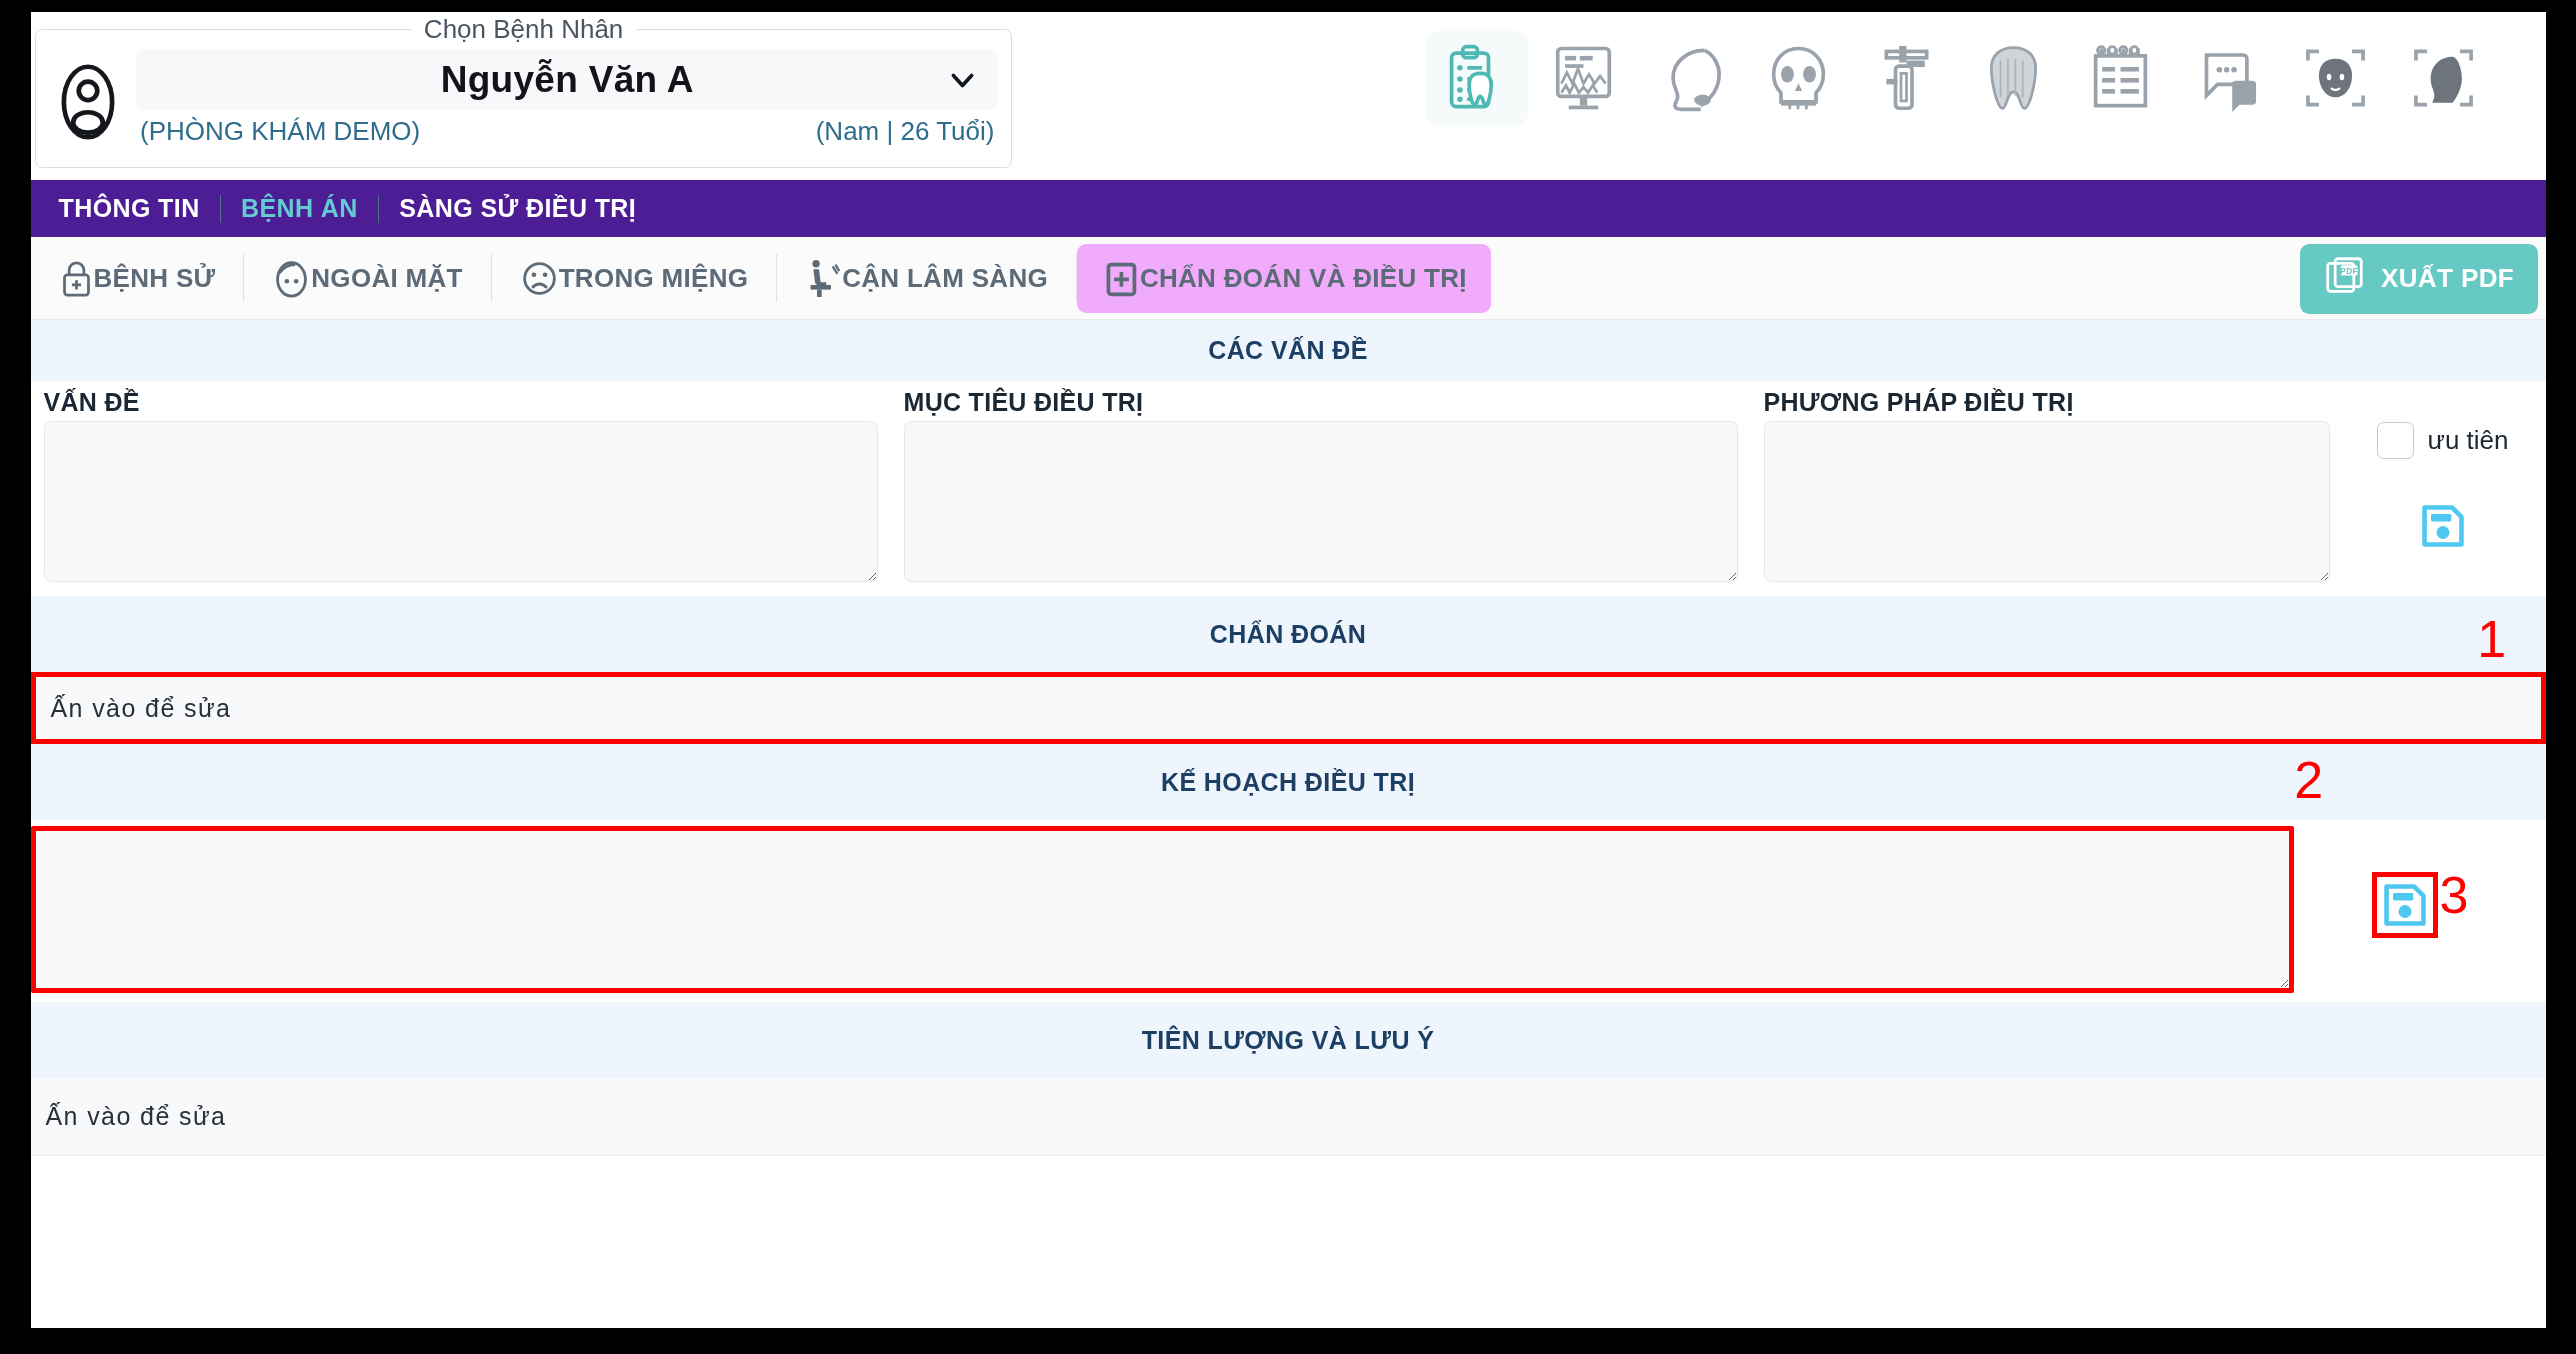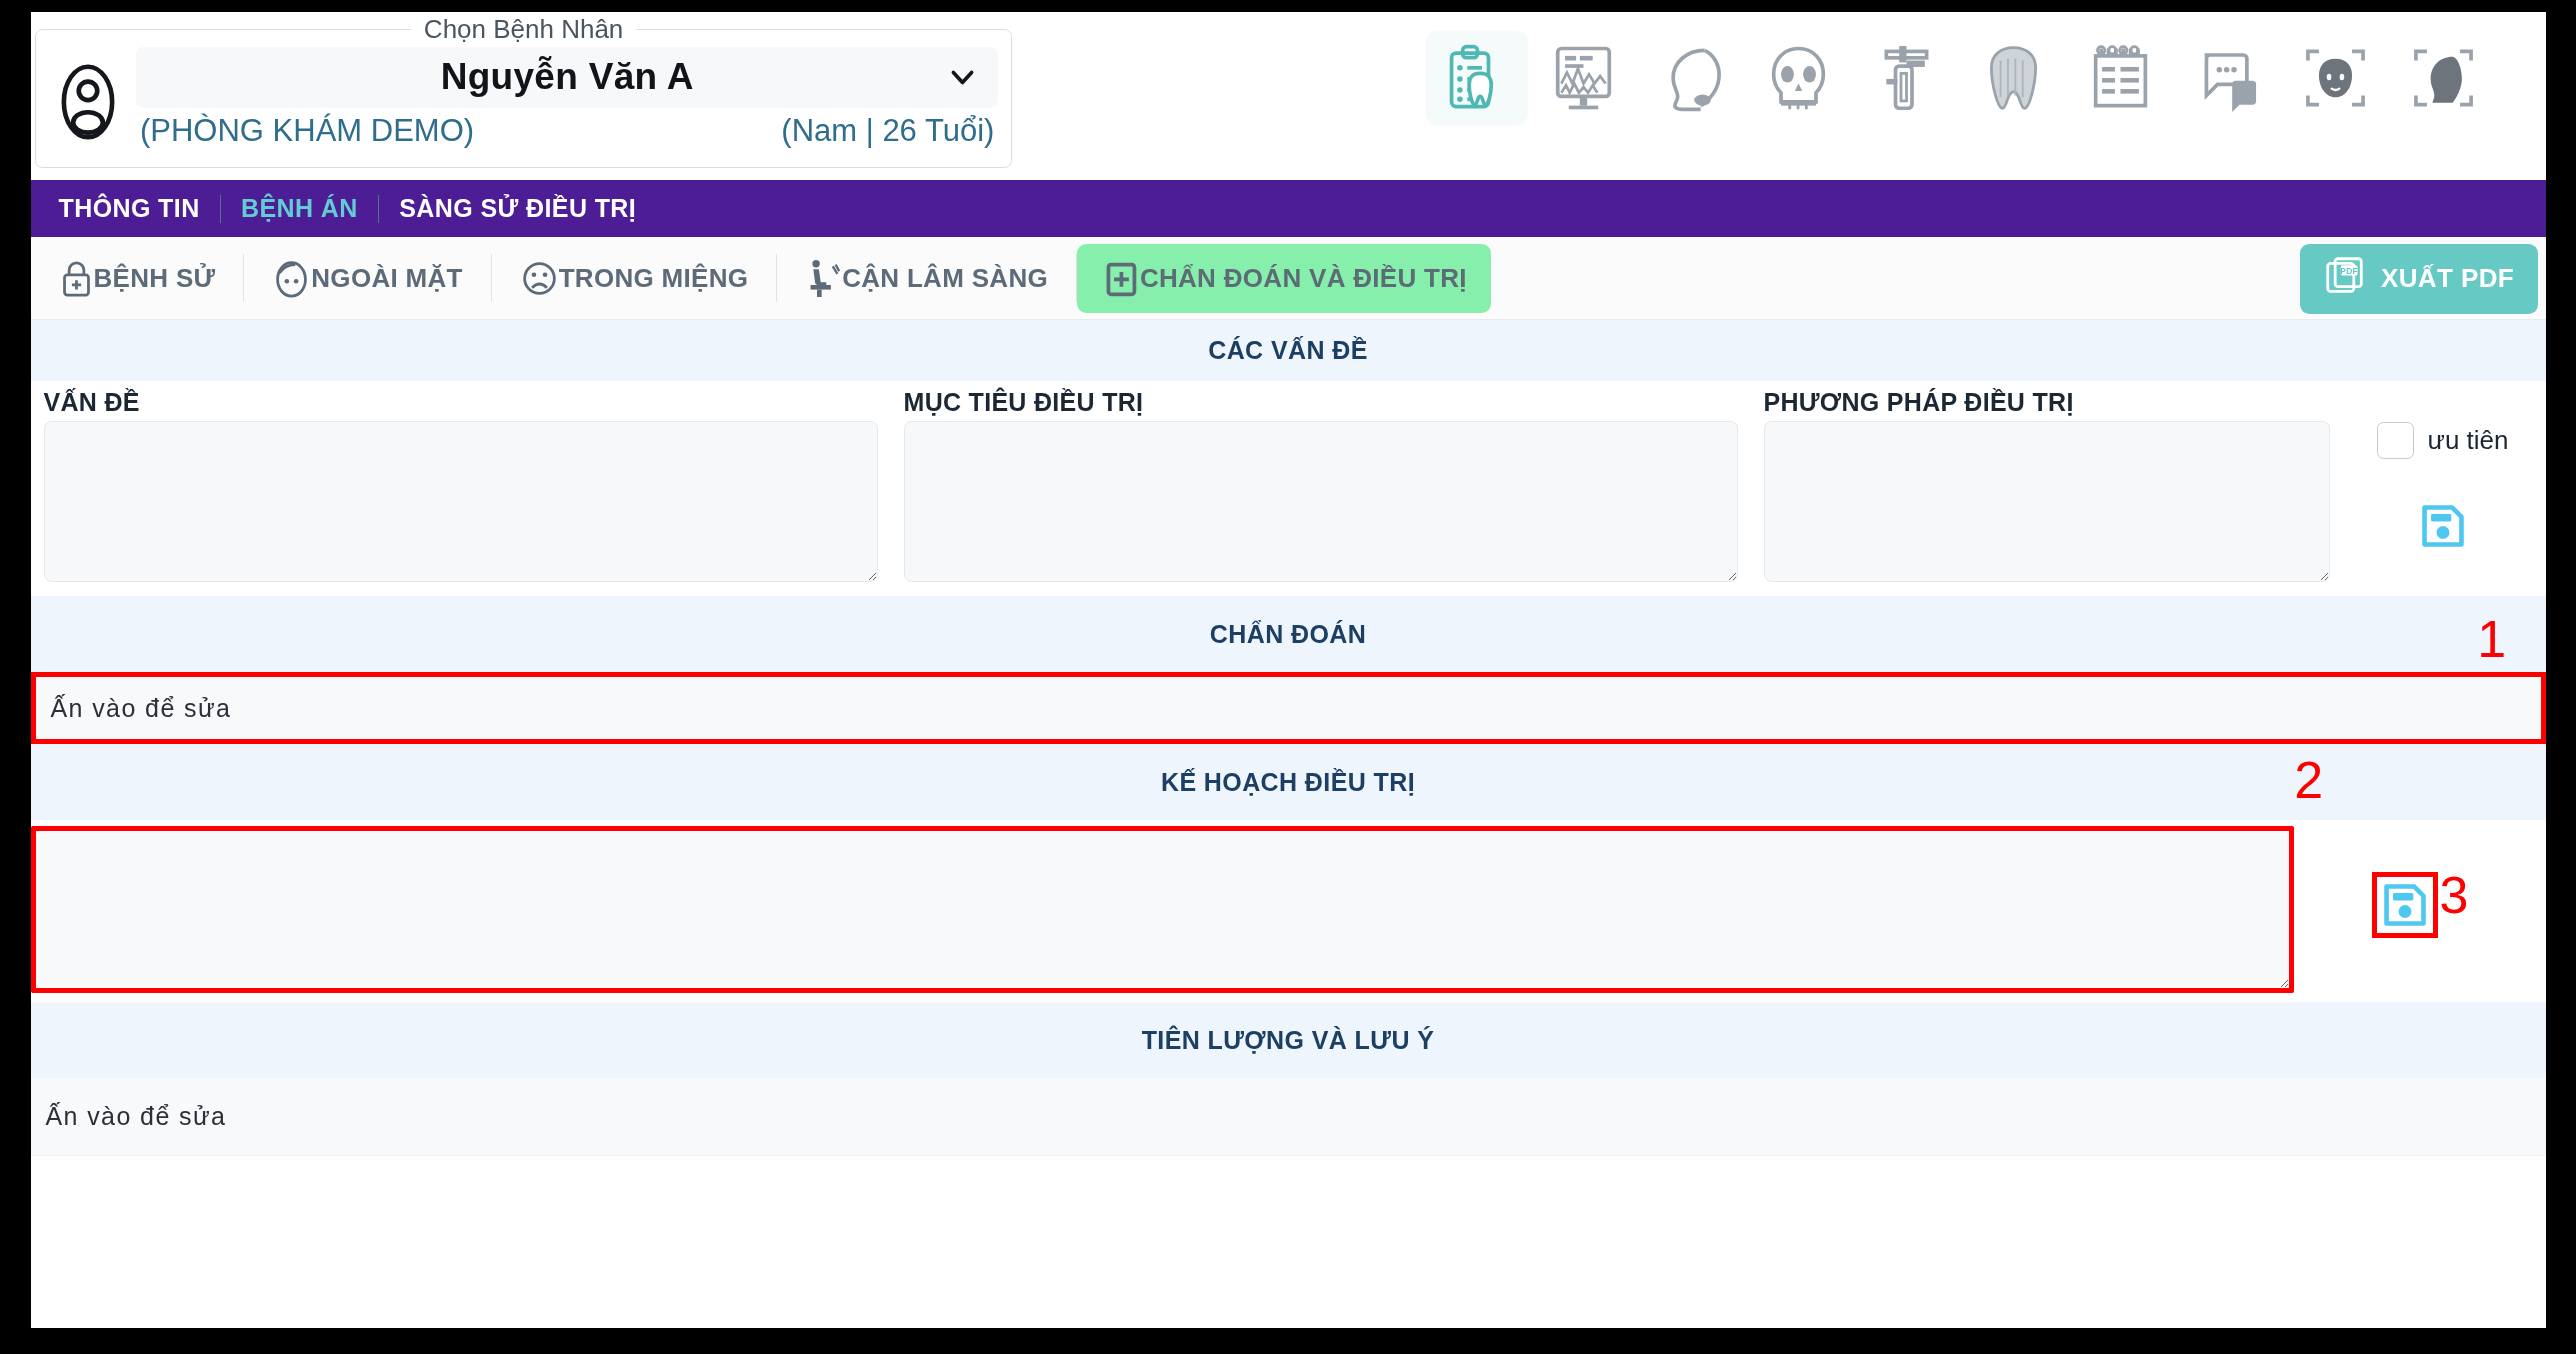--- a/index.html
+++ b/index.html
@@ -63,21 +63,21 @@
     letter-spacing: 0.3px;
   }
   .chev {
     position: absolute; right: 20.3px; top: 50%;
     transform: translateY(-50%);
     width: 31px; height: 31px;
   }
   .patient-meta {
     display: flex; justify-content: space-between;
     margin-top: 5.5px; padding: 0 3.7px;
-    font-size: 31px; color: #2f6d8d;
+    font-size: 26px; color: #2f6d8d;
   }
 
   
   .toolbar {
     position: absolute;
     left: 1396px; top: 20.3px;
     display: flex; align-items: center; gap: 7.4px;
   }
   .tb-btn {
     width: 100px; height: 92px;
@@ -116,21 +116,21 @@
     position: relative;
   }
   .tab {
     display: flex; align-items: center; 
     padding: 0 28px;
     font-size: 26px; font-weight: bold; color: #5d6b78;
     letter-spacing: 0.3px;
     white-space: nowrap;
   }
   .tab.active {
-    background: #86efac;
+    background: #f0abfc;
     color: #5c6b75;
     border-radius: 9.2px;
     margin: 6.5px 0;
     padding: 0 24px;
   }
   .tab-sep { width: 0.9px; background: #dfe3e8; margin: 16.6px 0; }
   .tab svg { display:block; flex: 0 0 auto; }
   .pdf-btn {
     position: absolute; right: 7.4px; top: 6.5px;
     height: 70px;

